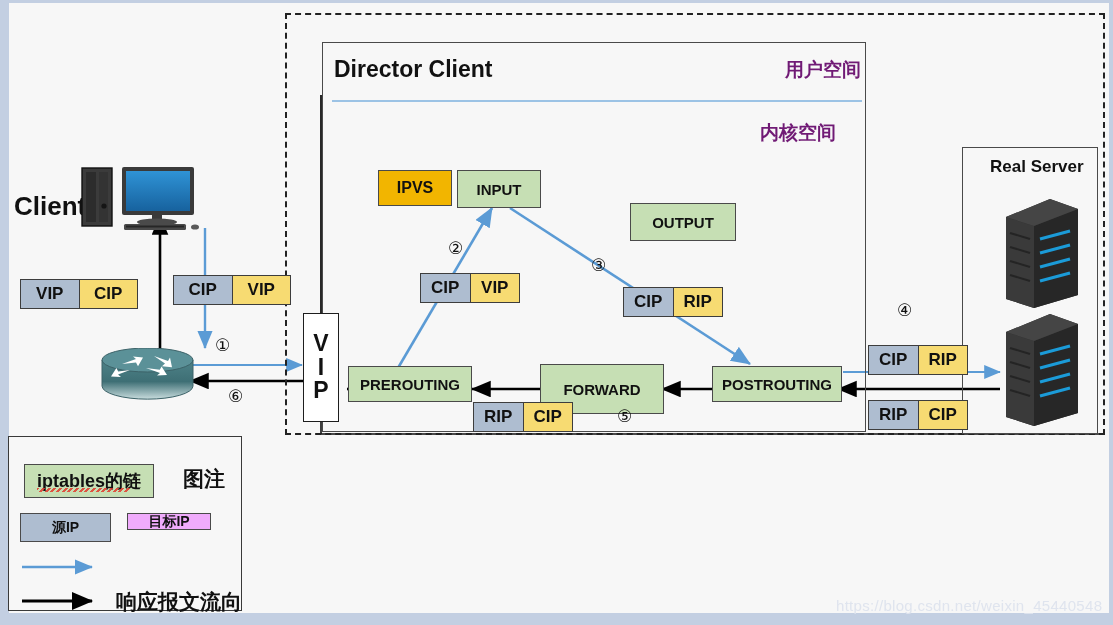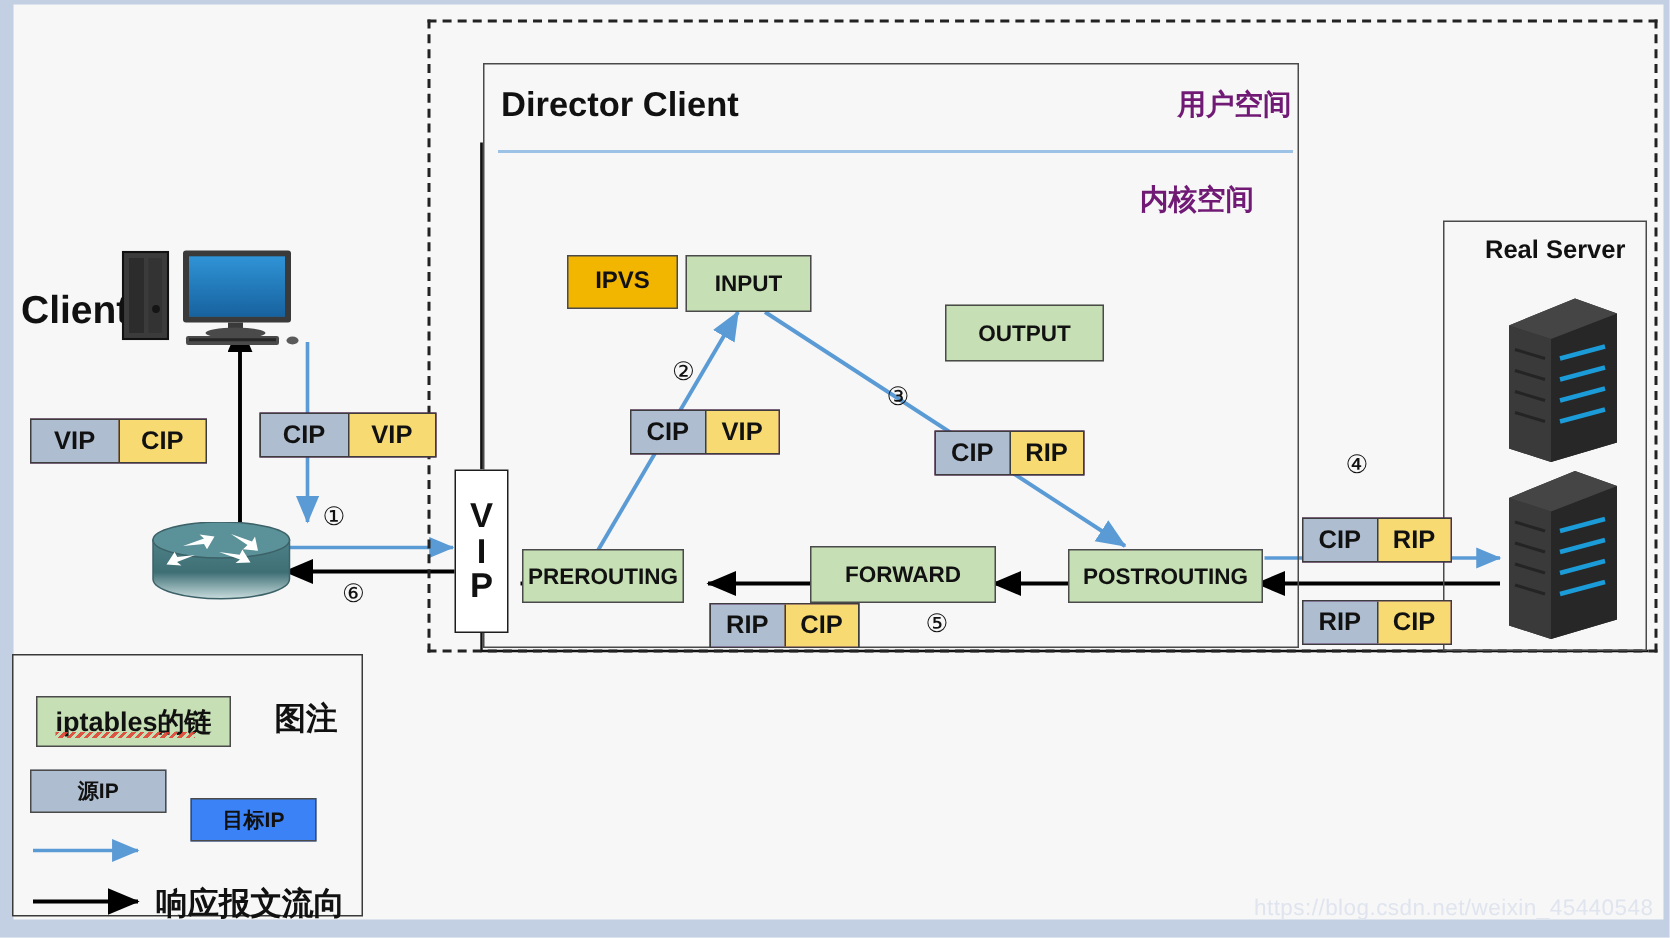--- a/index.html
+++ b/index.html
@@ -188,22 +188,22 @@
   <div class="vipbox" style="left:303px;top:313px;width:36px;height:109px;">
     <span>V</span>
     <span>I</span>
     <span>P</span>
   </div>
 
   <div class="ipvs" style="left:378px;top:170px;width:74px;height:36px;">IPVS</div>
   <div class="chain" style="left:457px;top:170px;width:84px;height:38px;">INPUT</div>
   <div class="chain" style="left:630px;top:163px;width:106px;height:38px;margin-top:40px;">OUTPUT</div>
 
-  <div class="chain" style="left:348px;top:366px;width:108px;height:36px;text-align:center;">PREROUTING</div>
-  <div class="chain" style="left:540px;top:364px;width:124px;height:38px;">FORWARD</div>
+  <div class="chain" style="left:348px;top:366px;width:124px;height:36px;text-align:center;">PREROUTING</div>
+  <div class="chain" style="left:540px;top:364px;width:124px;height:50px;">FORWARD</div>
   <div class="chain" style="left:712px;top:366px;width:130px;height:36px;">POSTROUTING</div>
 
   <div class="pkt" style="left:420px;top:273px;width:100px;">
     <span class="src" style="width:50%;">CIP</span>
     <span class="dst sep" style="width:50%;">VIP</span>
   </div>
   <div class="pkt" style="left:623px;top:287px;width:100px;">
     <span class="src" style="width:50%;">CIP</span>
     <span class="dst sep" style="width:50%;">RIP</span>
   </div>
@@ -271,22 +271,22 @@
 
   <div class="legend" style="left:8px;top:436px;width:234px;height:175px;"></div>
   <div class="legend-title" style="left:183px;top:443px;">图注</div>
 
   <div class="leg-chain" style="left:24px;top:464px;width:130px;height:34px;">
     <span>iptables的链</span>
     <span class="squiggle"></span>
   </div>
 
   <div class="leg-box" style="left:20px;top:513px;width:91px;height:29px;background:#aebdd0;">源IP</div>
-  <div class="leg-box" style="left:127px;top:513px;width:84px;height:29px;background:#3b82f6;margin-top:19px;">目标IP</div>
+  <div class="leg-box" style="left:127px;top:513px;width:84px;height:17px;background:#f0abfc;">目标IP</div>
 
   <svg class="overlay">
     <line x1="22" y1="567" x2="92" y2="567" stroke="#5b9bd5" stroke-width="2.4" marker-end="url(#ab)"></line>
     <line x1="22" y1="601" x2="92" y2="601" stroke="#000" stroke-width="2.8" marker-end="url(#ak)"></line>
   </svg>
-  <div class="leg-text" style="left:104px;top:588px;text-align:right;">响应报文流向</div>
+  <div class="leg-text" style="left:116px;top:588px;text-align:right;">响应报文流向</div>
 
   <div class="watermark" style="left:836px;top:597px;">https://blog.csdn.net/weixin_45440548</div>
 </div>
 
 </body></html>

